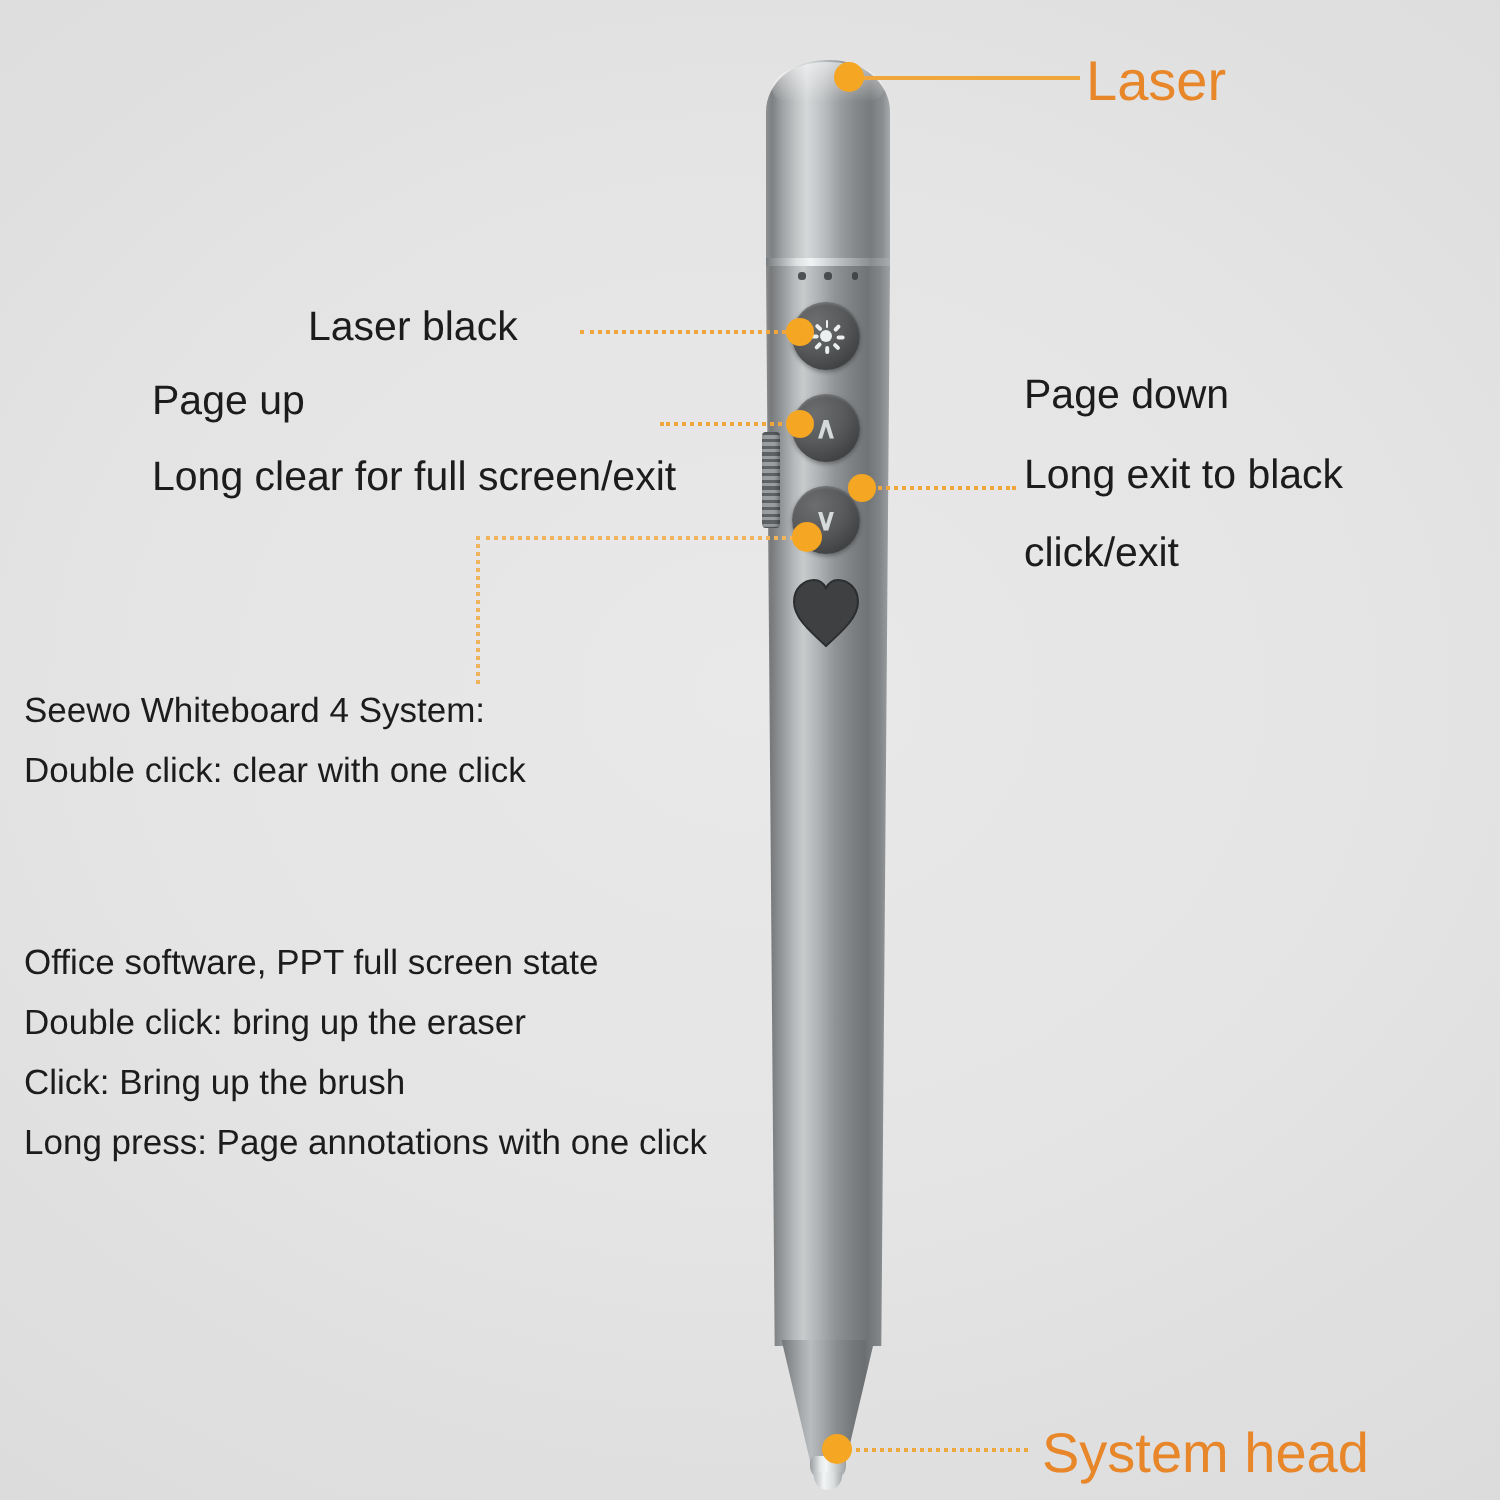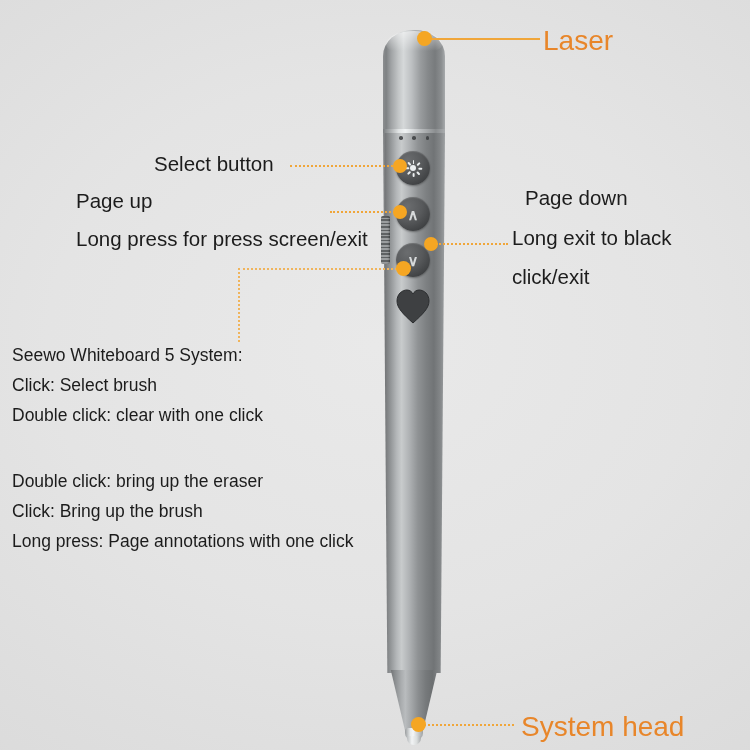--- a/index.html
+++ b/index.html
@@ -261,44 +261,44 @@
     <div class="pen-part ferrule"></div>
     <div class="pen-part tip-dome"></div>
   </div>
 
   <div class="lead-solid" style="left:430px; top:38px; width:110px;"></div>
   <div class="dot dot-lg" style="left:417px; top:31px;"></div>
   <div class="label-orange" style="left:543px; top:27px;">Laser</div>
 
   <div class="lead-h" style="left:290px; top:165px; width:115px;"></div>
   <div class="dot dot-md" style="left:393px; top:159px;"></div>
-  <div class="label" style="left:154px; top:154px;">Select button</div>
+  <div class="label" style="left:154px; top:154px;">Laser black</div>
 
   <div class="lead-h" style="left:330px; top:211px; width:72px;"></div>
   <div class="dot dot-md" style="left:393px; top:205px;"></div>
   <div class="label" style="left:76px; top:191px;">Page up</div>
-  <div class="label" style="left:76px; top:229px;">Long press for press screen/exit</div>
+  <div class="label" style="left:76px; top:229px;">Long clear for full screen/exit</div>
 
   <div class="lead-h" style="left:436px; top:243px; width:72px;"></div>
   <div class="dot dot-md" style="left:424px; top:237px;"></div>
-  <div class="label" style="left:525px; top:188px;">Page down</div>
+  <div class="label" style="left:512px; top:188px;">Page down</div>
   <div class="label" style="left:512px; top:228px;">Long exit to black</div>
   <div class="label" style="left:512px; top:267px;">click/exit</div>
 
   <div class="elbow-h" style="left:238px; top:268px; width:167px;"></div>
   <div class="lead-v" style="left:238px; top:268px; height:74px;"></div>
   <div class="dot dot-lg" style="left:396px; top:261px;"></div>
 
   <div class="para" style="left:12px; top:340px;">
-    <div>Seewo Whiteboard 5 System:</div>
-    <div>Click: Select brush</div>
+    <div>Seewo Whiteboard 4 System:</div>
     <div>Double click: clear with one click</div>
   </div>
 
   <div class="para" style="left:12px; top:466px;">
+    <div>Office software, PPT full screen state</div>
     <div>Double click: bring up the eraser</div>
     <div>Click: Bring up the brush</div>
     <div>Long press: Page annotations with one click</div>
   </div>
 
   <div class="lead-h" style="left:424px; top:724px; width:90px;"></div>
   <div class="dot dot-lg" style="left:411px; top:717px;"></div>
   <div class="label-orange" style="left:521px; top:713px;">System head</div>
 
 </div>

